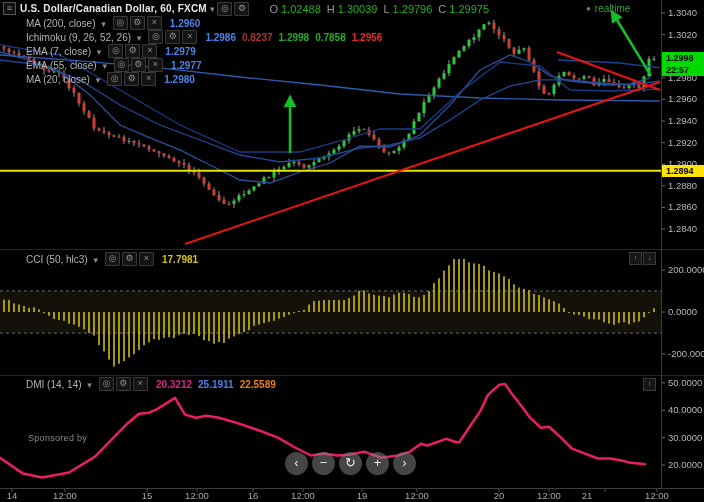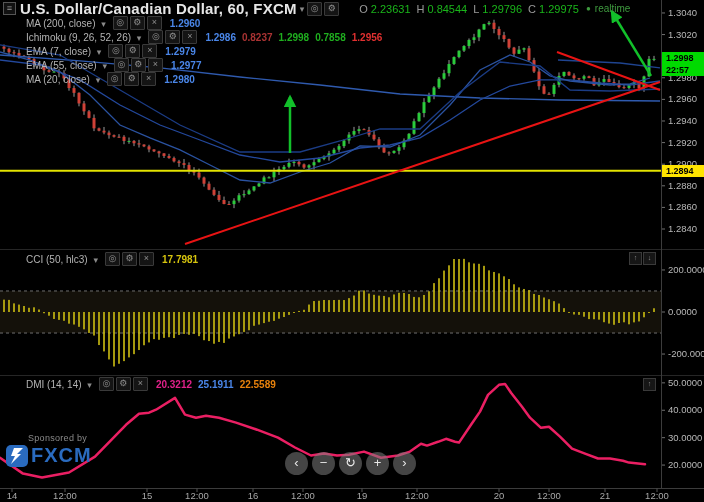--- a/index.html
+++ b/index.html
@@ -3,21 +3,21 @@
 <meta charset="utf-8">
 <style>
   html,body{margin:0;padding:0;background:#000;}
   #app{position:relative;width:704px;height:502px;background:#000;overflow:hidden;
        font-family:"Liberation Sans", sans-serif;-webkit-font-smoothing:antialiased;}
   #chart-svg{position:absolute;left:0;top:0;z-index:1;}
   .legend{position:absolute;left:3px;top:1px;z-index:5;}
   .title-row{display:flex;align-items:center;height:15px;}
   .menu-btn{width:11px;height:11px;border:1px solid #555;color:#999;font-size:9px;line-height:10px;
             text-align:center;margin-right:4px;background:#111;}
-  .sym-title{color:#e6e6e6;font-size:15px;font-weight:700;letter-spacing:.2px;}
+  .sym-title{color:#e6e6e6;font-size:10px;font-weight:700;letter-spacing:.2px;}
   .caret{color:#8a8a8a;font-size:9px;margin:0 3px;}
   .ibtn{display:inline-block;width:13px;height:12px;background:#141414;border:1px solid #3a3a3a;
         color:#8f8f8f;font-size:9px;line-height:11px;text-align:center;border-radius:1px;margin-right:2px;}
   .ohlc{margin-left:12px;font-size:11px;display:flex;align-items:center;}
   .ohlc .lbl{color:#9a9a9a;margin:0 3px 0 6px;}
   .ohlc .val{color:#1ab51a;font-weight:400;}
   .legend-row{display:flex;align-items:center;height:14px;font-size:10px;color:#b3b3b3;padding-left:23px;}
   .ind-label{color:#b3b3b3;white-space:nowrap;margin-right:4px;}
   .ind-val{margin-left:6px;font-weight:700;}
   .c-blue{color:#4a86e8;} .c-dred{color:#aa3333;} .c-green{color:#1fae1f;} .c-red{color:#e03030;}
@@ -534,23 +534,23 @@
 
   <div class="legend">
     <div class="title-row">
       <span class="menu-btn">≡</span>
       <span class="sym-title">U.S. Dollar/Canadian Dollar, 60, FXCM</span>
       <span class="caret">▾</span>
       <span class="ibtn">◎</span>
       <span class="ibtn">⚙</span>
       <span class="ohlc">
         <span class="lbl">O</span>
-        <span class="val">2.23631</span>
+        <span class="val">1.02488</span>
         <span class="lbl">H</span>
-        <span class="val">0.84544</span>
+        <span class="val">1.30039</span>
         <span class="lbl">L</span>
         <span class="val">1.29796</span>
         <span class="lbl">C</span>
         <span class="val">1.29975</span>
       </span>
     </div>
 
     <div class="legend-row">
       <span class="ind-label"><span>MA (200, close)</span> <span class="caret">▾</span></span>
       <span class="ibtn">◎</span>
@@ -634,35 +634,28 @@
       <span class="time-label" style="left: 12px;">14</span>
       <span class="time-label" style="left: 65px;">12:00</span>
       <span class="time-label" style="left: 147px;">15</span>
       <span class="time-label" style="left: 197px;">12:00</span>
       <span class="time-label" style="left: 253px;">16</span>
       <span class="time-label" style="left: 303px;">12:00</span>
       <span class="time-label" style="left: 362px; text-align: right;">19</span>
       <span class="time-label" style="left: 417px;">12:00</span>
       <span class="time-label" style="left: 499px;">20</span>
       <span class="time-label" style="left: 549px;">12:00</span>
-      <span class="time-label" style="left: 605px;">21</span>
+      <span class="time-label" style="left: 587px;">21</span>
       <span class="time-label" style="left: 657px;">12:00</span>
     </div>
 
   <div id="nav-buttons">
     <div class="nav-btn">‹</div>
     <div class="nav-btn">−</div>
     <div class="nav-btn">↻</div>
     <div class="nav-btn">+</div>
     <div class="nav-btn">›</div>
   </div>
 
   <div id="sponsor">
     <div class="sp-text">Sponsored by</div>
-    <div class="logo-row">
-      <svg width="22" height="22">
-        <rect x="0" y="0" width="22" height="22" rx="5" fill="#2a6bbf"></rect>
-        <path d="M8 3 L17 3 L11 9 L15 9 L5 19 L9 11 L5 11 Z" fill="#ffffff"></path>
-      </svg>
-      <span class="fxcm-text">FXCM</span>
-    </div>
   </div>
 </div>
 
 </body></html>

